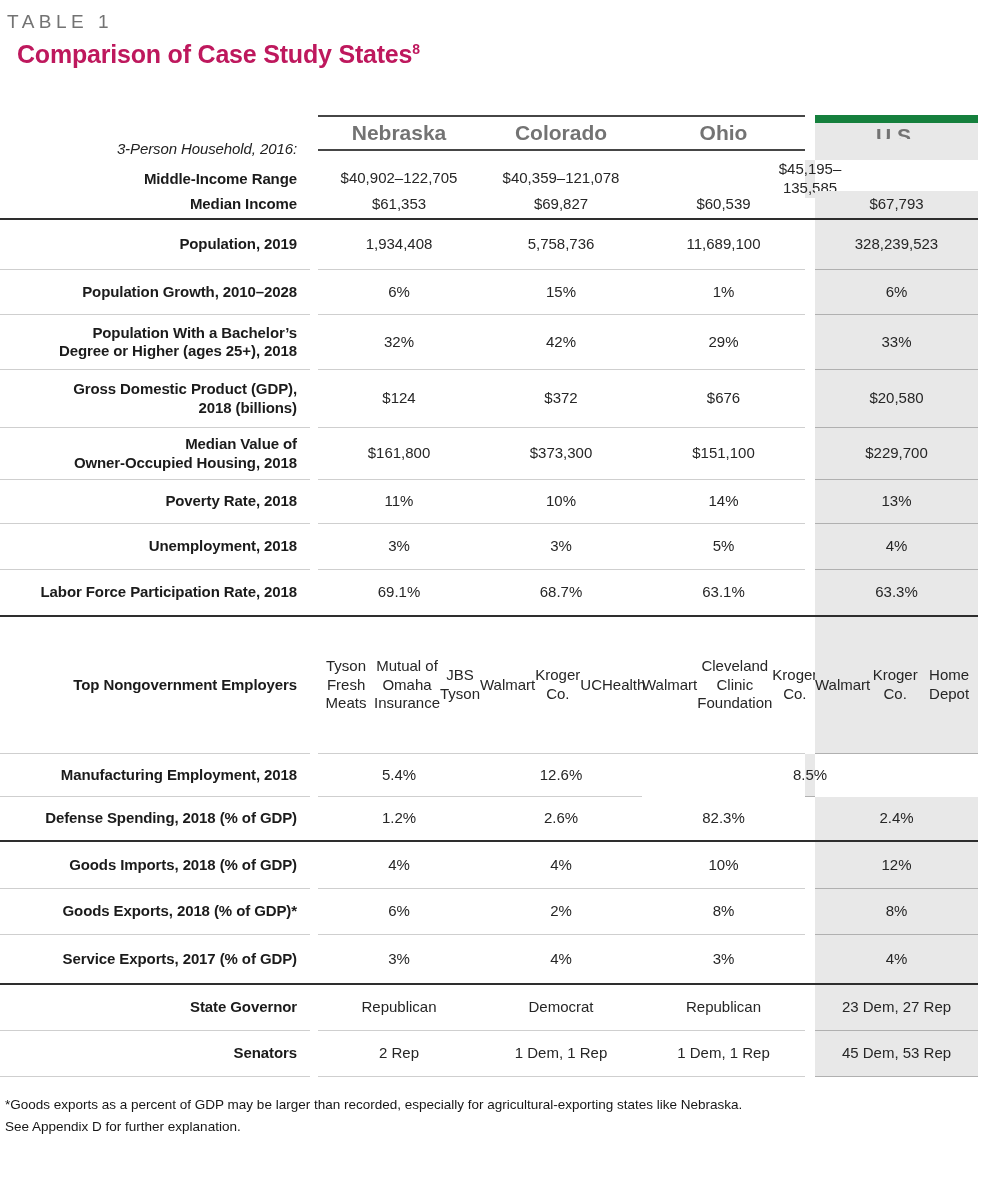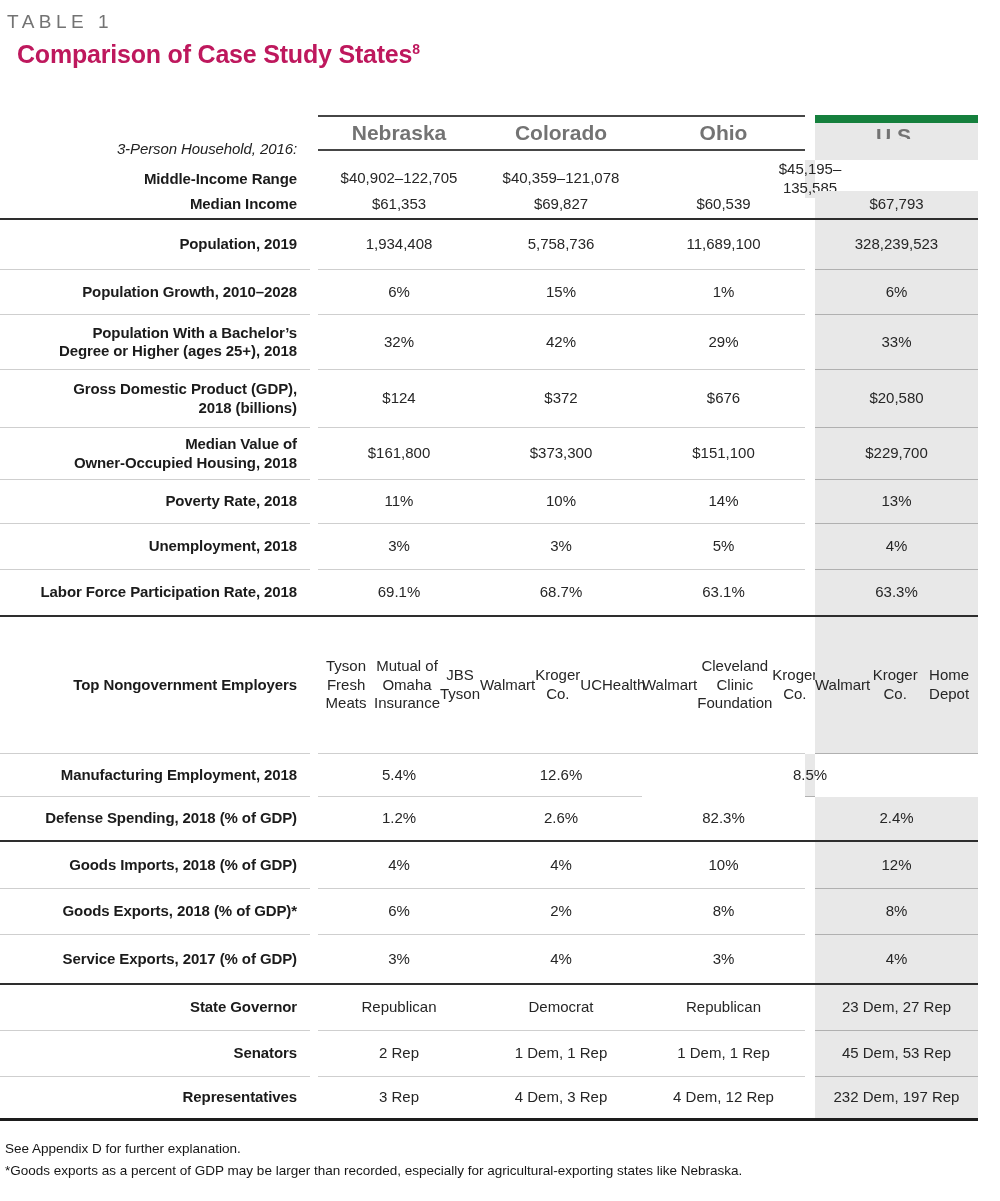--- a/index.html
+++ b/index.html
@@ -254,30 +254,21 @@
     <div class="row thin h46">
       <div class="c lab">Senators</div>
       <div class="c gut"></div>
       <div class="c val">2 Rep</div>
       <div class="c val">1 Dem, 1 Rep</div>
       <div class="c val">1 Dem, 1 Rep</div>
       <div class="c gut"></div>
       <div class="c val us">45 Dem, 53 Rep</div>
     </div>
 
-    <div class="row last h44">
-      <div class="c lab">Representatives</div>
-      <div class="c gut"></div>
-      <div class="c val">3 Rep</div>
-      <div class="c val">4 Dem, 3 Rep</div>
-      <div class="c val">4 Dem, 12 Rep</div>
-      <div class="c gut"></div>
-      <div class="c val us">232 Dem, 197 Rep</div>
-    </div>
 
   </div>
 
   <div class="footnote">
+    <div>*Goods exports as a percent of GDP may be larger than recorded, especially for agricultural-exporting states like Nebraska.</div>
     <div>See Appendix D for further explanation.</div>
-    <div>*Goods exports as a percent of GDP may be larger than recorded, especially for agricultural-exporting states like Nebraska.</div>
   </div>
 
 </div>
 
 </body></html>

